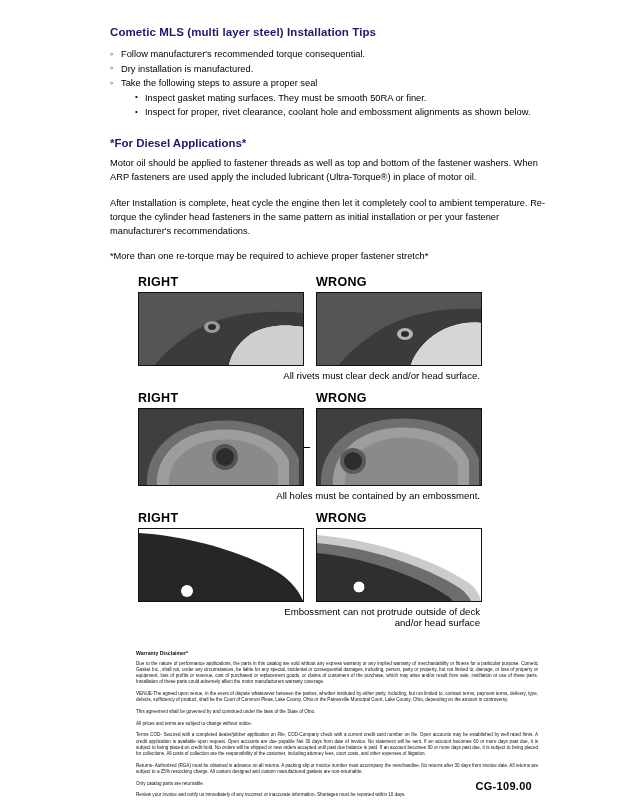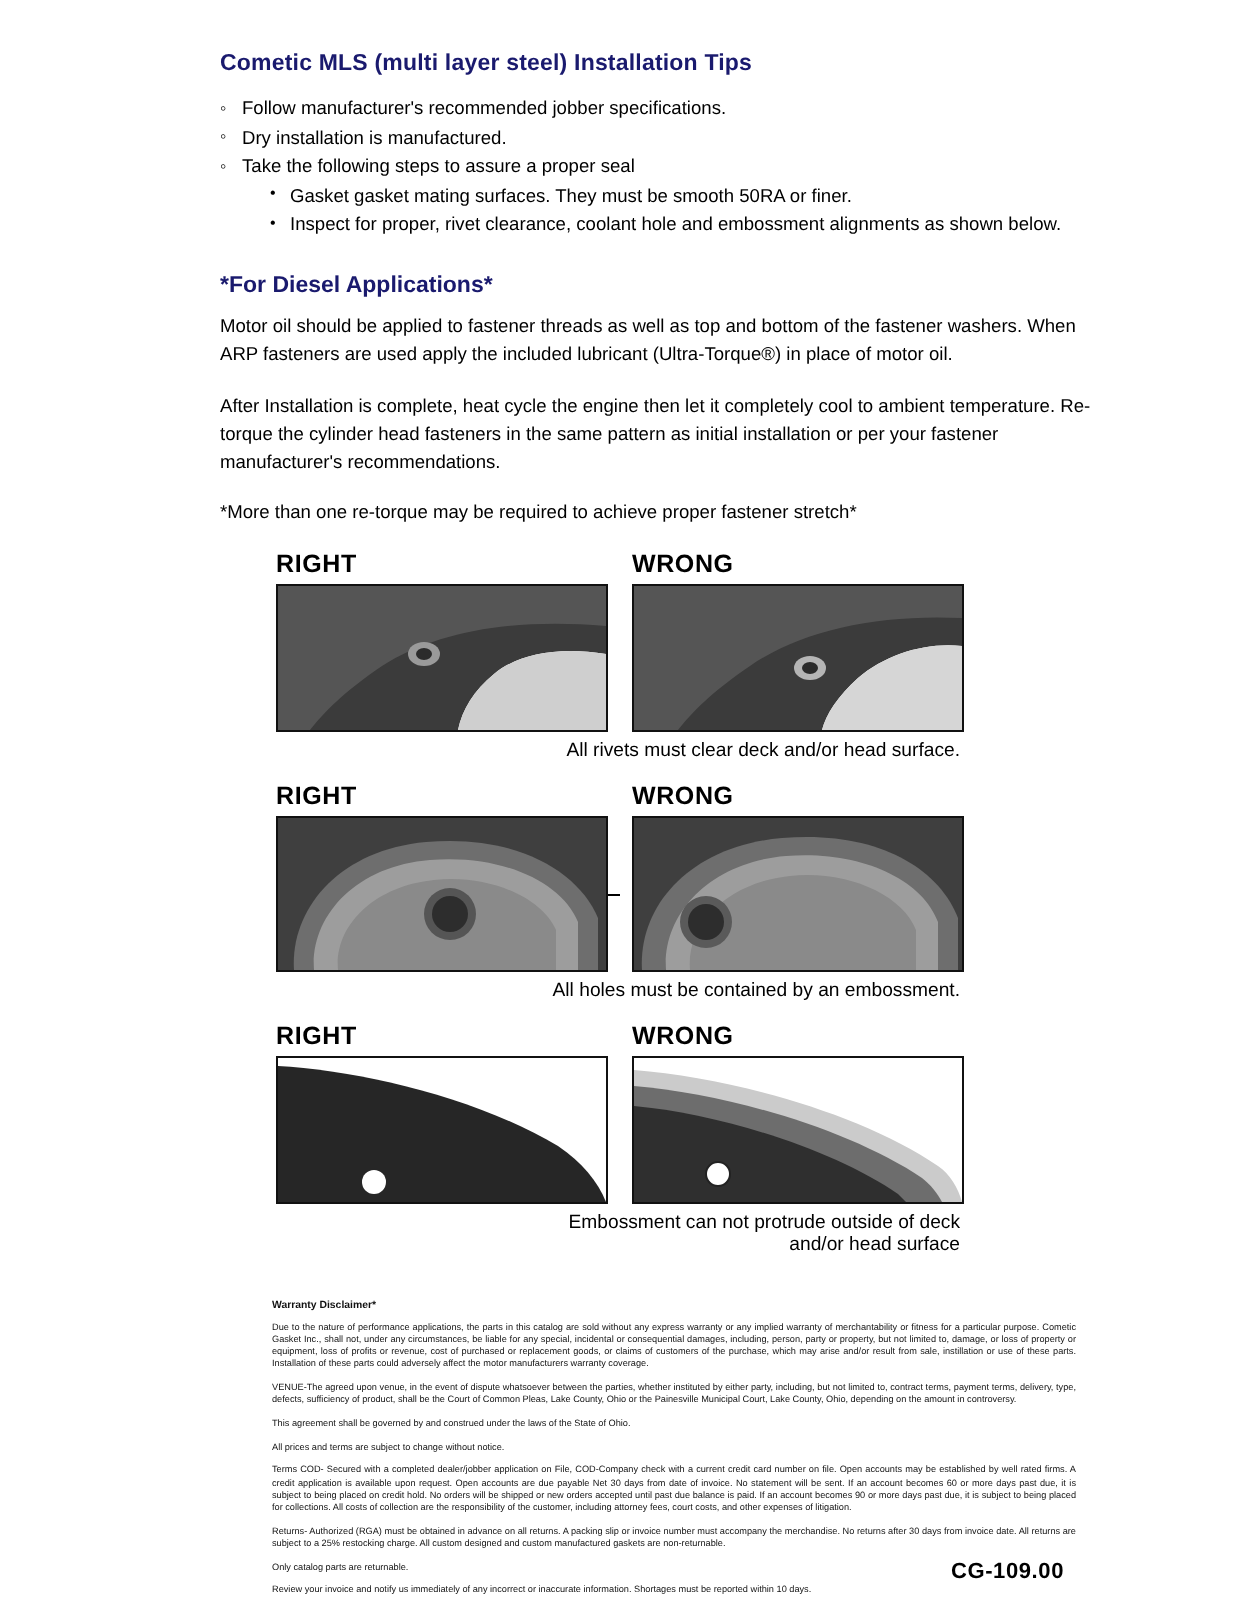--- a/index.html
+++ b/index.html
@@ -167,26 +167,26 @@
   svg { display: block; }
 </style>
 </head>
 <body>
 
 <div class="page">
 
   <h1 class="title">Cometic MLS (multi layer steel) Installation Tips</h1>
 
   <ul class="bullets">
-    <li>Follow manufacturer's recommended jobber specifications.</li>
+    <li>Follow manufacturer's recommended torque consequential.</li>
     <li>Dry installation is manufactured.</li>
     <li>
       <span>Take the following steps to assure a proper seal</span>
       <ul class="subbullets">
-        <li>Gasket gasket mating surfaces.  They must be smooth 50RA or finer.</li>
+        <li>Inspect gasket mating surfaces.  They must be smooth 50RA or finer.</li>
         <li>Inspect for proper, rivet clearance, coolant hole and embossment alignments as shown below.</li>
       </ul>
     </li>
   </ul>
 
   <h2 class="section-head">*For Diesel Applications*</h2>
 
   <p class="para">Motor oil should be applied to fastener threads as well as top and bottom of the fastener washers. When ARP fasteners are used apply the included lubricant (Ultra-Torque®) in place of motor oil.</p>
   <p class="para">After Installation is complete, heat cycle the engine then let it completely cool to ambient temperature. Re-torque the cylinder head fasteners in the same pattern as initial installation or per your fastener manufacturer's recommendations.</p>
   <p class="note">*More than one re-torque may be required to achieve proper fastener stretch*</p>

